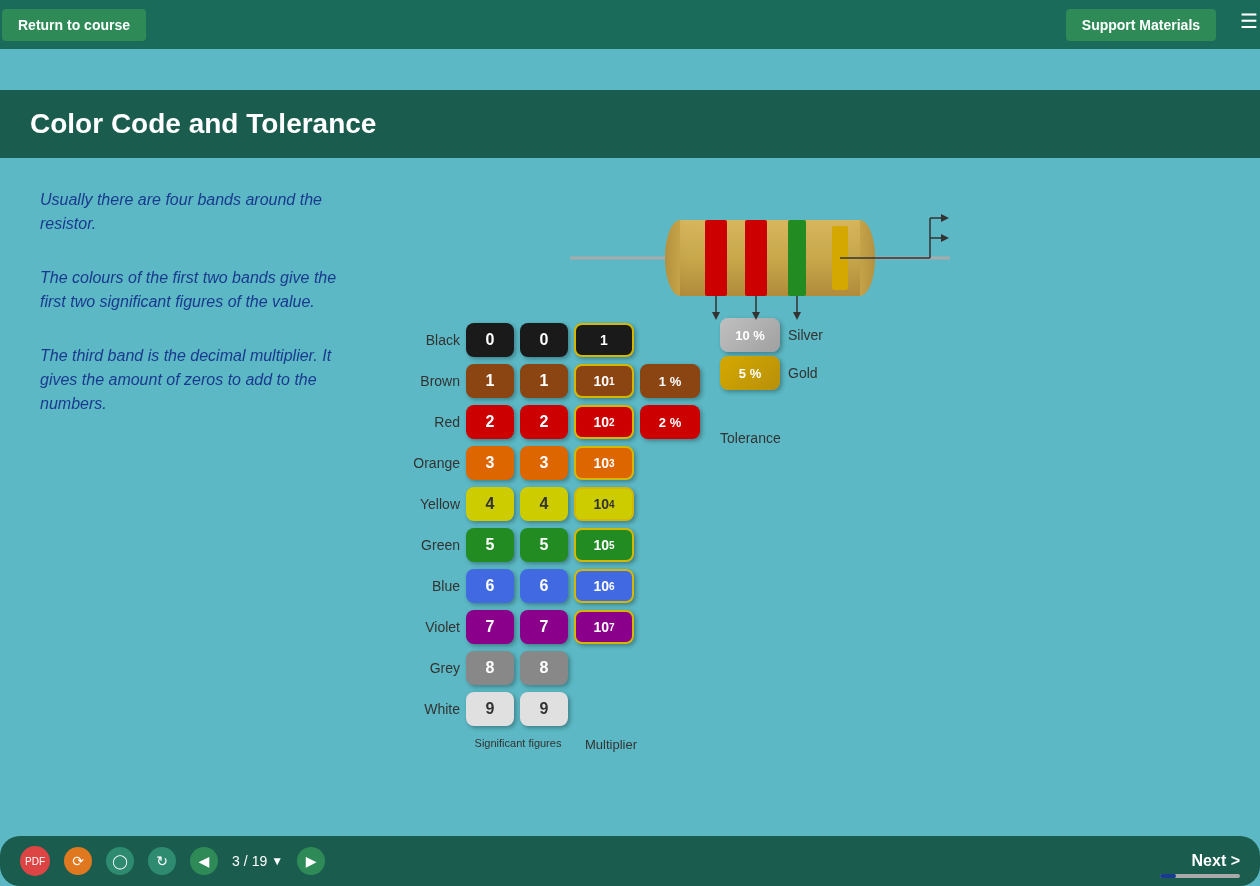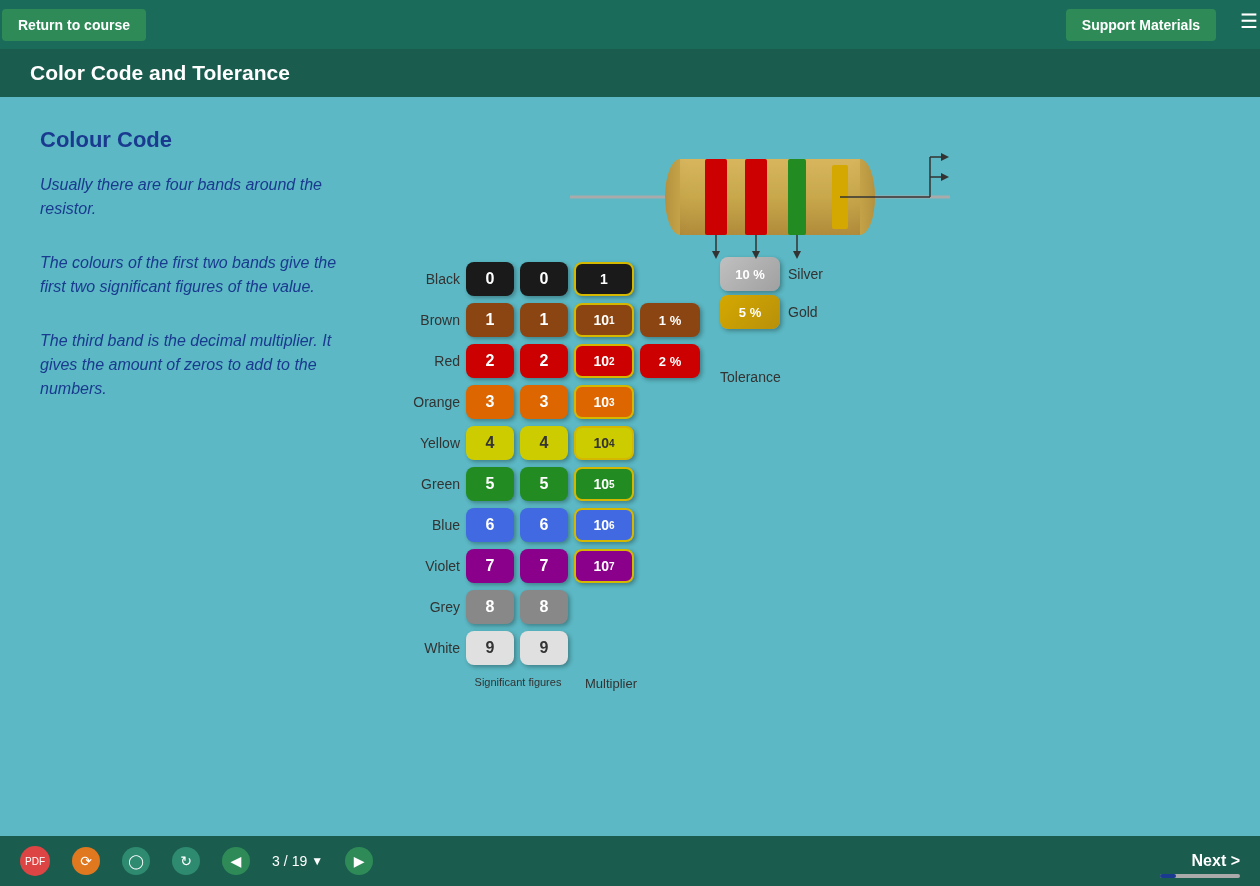--- a/index.html
+++ b/index.html
@@ -41,24 +41,25 @@
     }
     .hamburger {
       color: white;
       font-size: 20px;
       cursor: pointer;
     }
 
     
     .title-bar {
       background: #1a5c4e;
-      padding: 12px 30px;
-      color: white;
-      font-size: 21px;
-      font-weight: bold;
+      padding: 18px 30px;
+      color: white;
+      font-size: 28px;
+      font-weight: bold;
+      margin-top: 41px;
     }
 
     
     .main-content {
       display: flex;
       padding: 30px 40px;
       gap: 40px;
       height: calc(886px - 49px - 60px - 50px);
     }
 
@@ -144,24 +145,25 @@
       box-shadow: 2px 2px 4px rgba(0,0,0,0.3);
     }
 
     
     .bottom-nav {
       background: #1a5c4e;
       height: 50px;
       display: flex;
       align-items: center;
       padding: 0 20px;
-      gap: 22px;
+      gap: 14px;
       position: absolute;
       bottom: 0;
       width: 1260px;
+      border-radius: 20px;
     }
     .nav-icon {
       width: 28px;
       height: 28px;
       border-radius: 50%;
       display: flex;
       align-items: center;
       justify-content: center;
       cursor: pointer;
       font-size: 14px;
@@ -231,21 +233,20 @@
   </div>
 </div>
 
 <div class="title-bar">
   <span>Color Code and Tolerance</span>
 </div>
 
 <div class="main-content">
 
   <div class="left-panel">
-    <div class="colour-code-title">Colour Code</div>
     <p class="body-text">Usually there are four bands around the resistor.</p>
     <p class="body-text">The colours of the first two bands give the first two significant figures of the value.</p>
     <p class="body-text">The third band is the decimal multiplier. It gives the amount of zeros to add to the numbers.</p>
   </div>
 
   <div class="right-panel">
 
     <div class="resistor-area">
       <svg width="500" height="140" viewBox="0 0 500 140">
 

